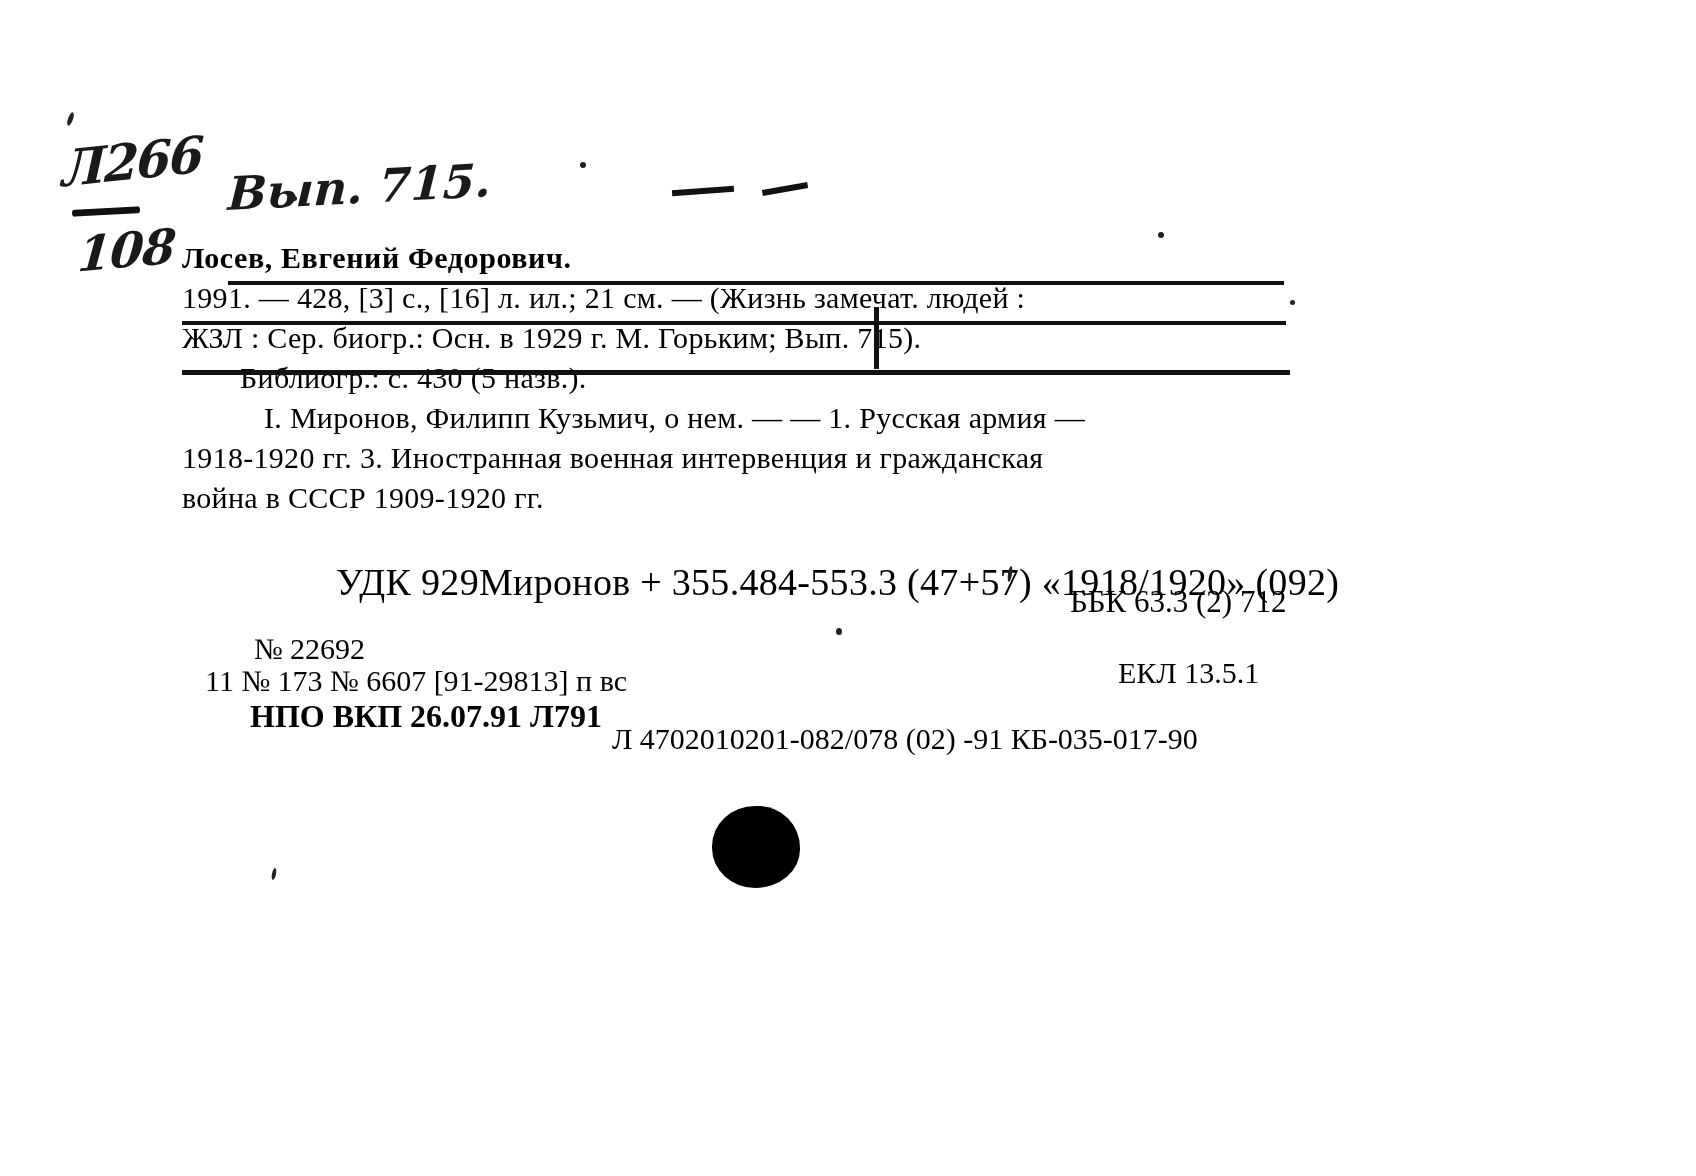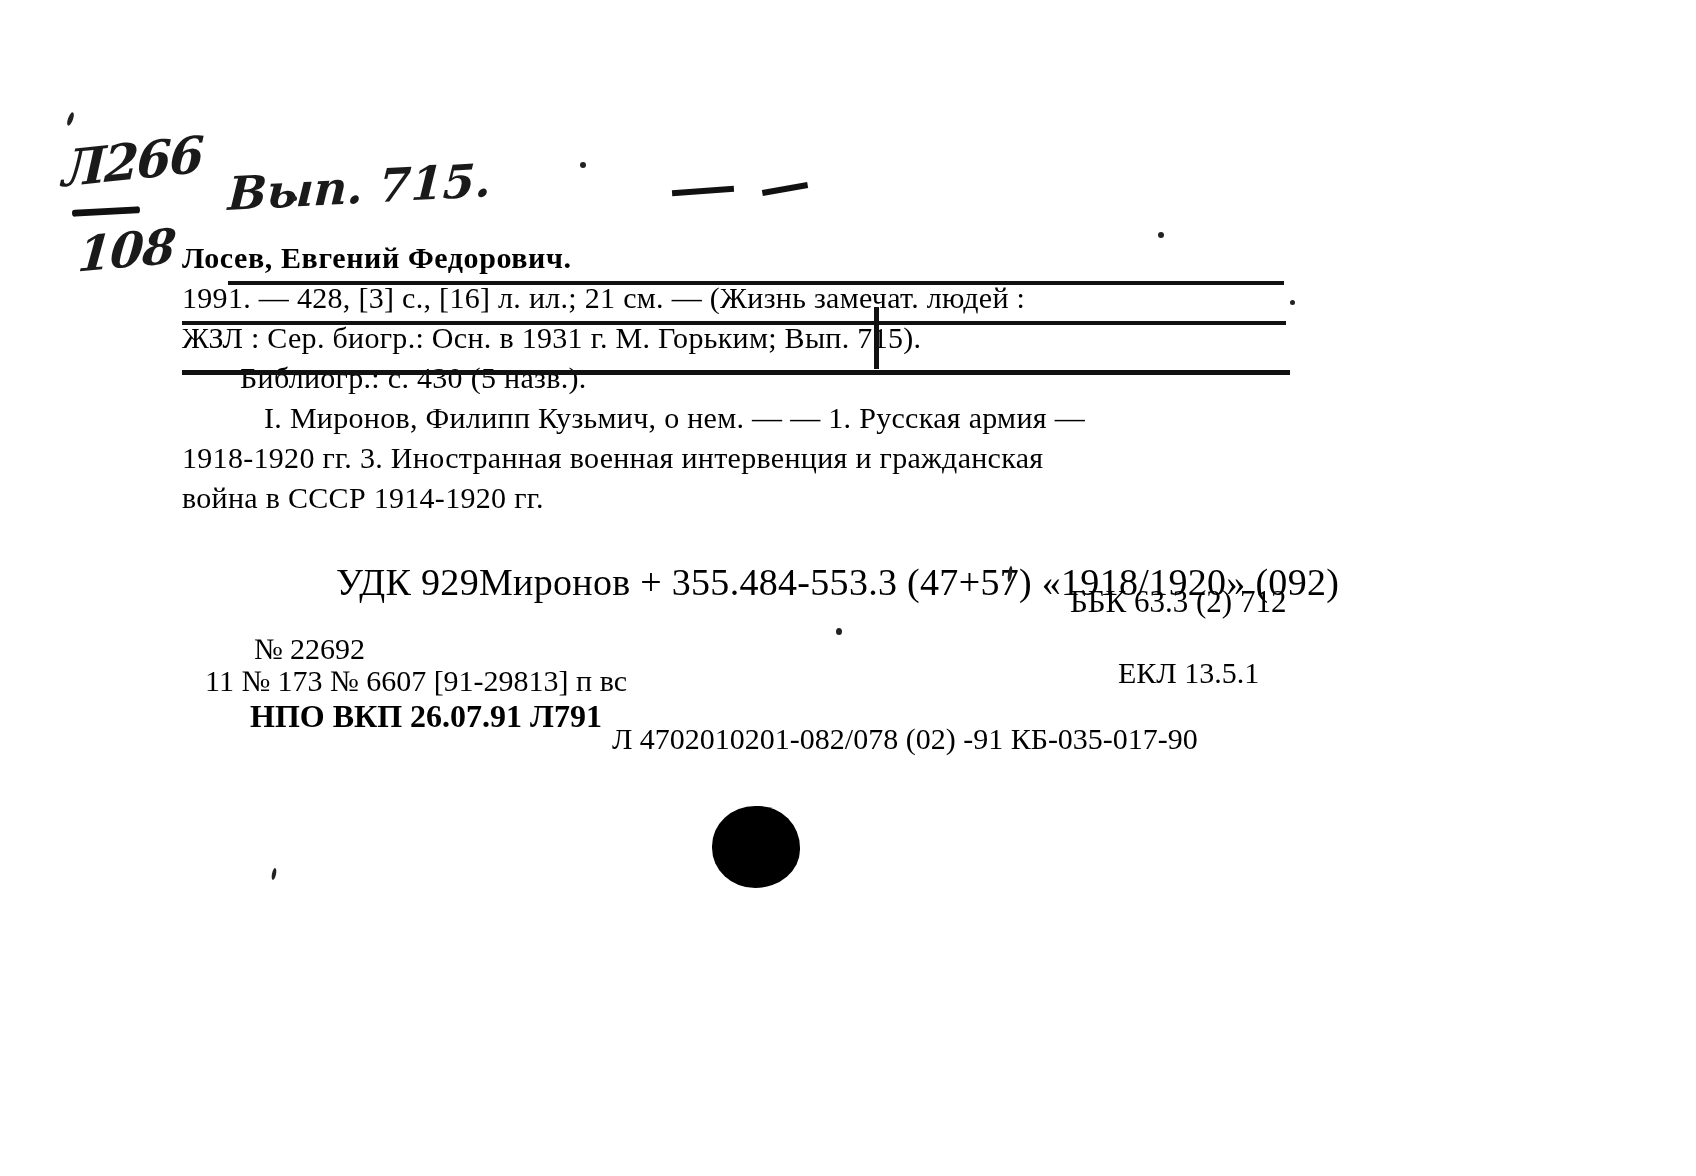--- a/index.html
+++ b/index.html
@@ -166,25 +166,25 @@
 <div class="hand" id="hand-shelf">Л266</div>
 <div id="hand-rule"></div>
 <div class="hand" id="hand-num">108</div>
 <div class="hand" id="hand-vyp">Вып. 715.</div>
 <div id="hand-dash1"></div>
 <div id="hand-dash2"></div>
 
 <div class="card">
   <div class="heading">Лосев, Евгений Федорович.</div>
   <div class="line">1991. — 428, [3] с., [16] л. ил.; 21 см. — (Жизнь замечат. людей :</div>
-  <div class="line">ЖЗЛ : Сер. биогр.: Осн. в 1931 г. М. Горьким; Вып. 715).</div>
+  <div class="line">ЖЗЛ : Сер. биогр.: Осн. в 1929 г. М. Горьким; Вып. 715).</div>
   <div class="line indent1">Библиогр.: с. 430 (5 назв.).</div>
   <div class="line indent2">I. Миронов, Филипп Кузьмич, о нем. — — 1. Русская армия —</div>
   <div class="line">1918-1920 гг. 3. Иностранная военная интервенция и гражданская</div>
-  <div class="line">война в СССР 1914-1920 гг.</div>
+  <div class="line">война в СССР 1909-1920 гг.</div>
 </div>
 
 <div class="stroke" id="stroke-a"></div>
 <div class="stroke" id="stroke-b"></div>
 <div class="stroke" id="stroke-c"></div>
 <div class="stroke" id="stroke-d"></div>
 
 <div class="udc">УДК 929Миронов + 355.484-553.3 (47+57) «1918/1920» (092)</div>
 <div class="bbk">ББК 63.3 (2) 712</div>
 

